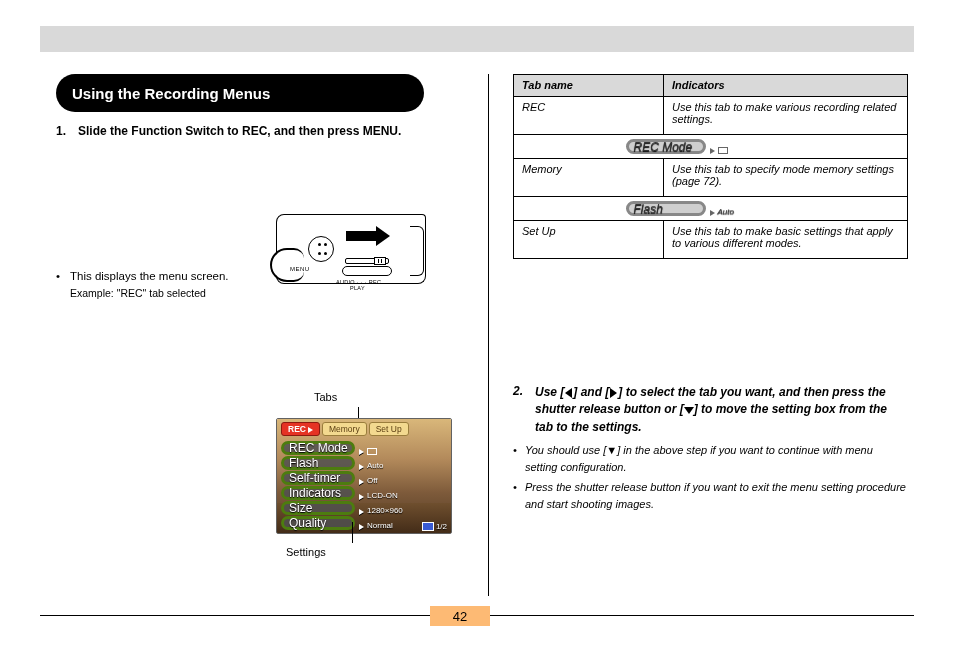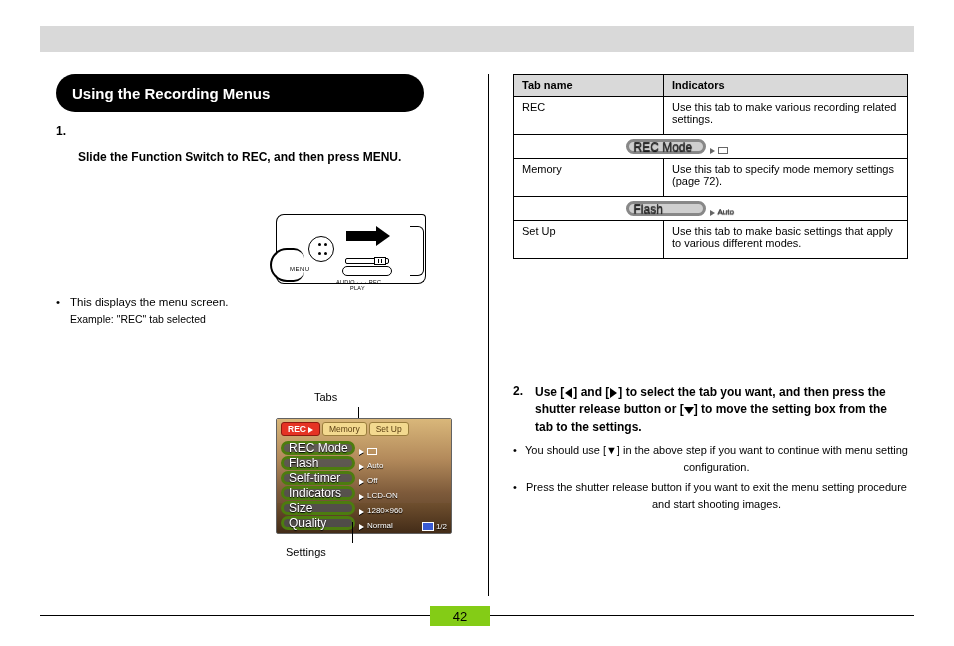--- a/index.html
+++ b/index.html
@@ -3,27 +3,27 @@
 <meta charset="utf-8">
 <style>
   * { box-sizing: border-box; margin: 0; padding: 0; }
   html, body { width: 954px; height: 646px; font-family: Arial, Helvetica, sans-serif; background: #fff; color: #000; }
   .page { position: relative; width: 954px; height: 646px; padding: 0 40px; }
   .top-bar { position: absolute; left: 40px; right: 40px; top: 26px; height: 26px; background: #d9d9d9; }
   .columns { position: absolute; top: 74px; left: 56px; right: 40px; bottom: 50px; display: flex; }
   .col-left { width: 420px; position: relative; }
   .col-divider { width: 0; border-left: 1px solid #000; margin: 0 24px 0 12px; height: 100%; }
   .col-divider:after { content: ""; position: absolute; }
-  .col-right { flex: 1; position: relative; }
+  .col-right { flex: 1; position: relative; font-style: italic; }
 
   .section-pill { width: 368px; height: 38px; background: #000; border-radius: 19px; color: #fff; display: flex; align-items: center; padding-left: 16px; font-weight: bold; font-size: 15px; }
   .intro { margin-top: 14px; width: 368px; font-size: 11.5px; line-height: 1.5; }
   .step-1 { margin-top: 12px; width: 368px; font-size: 12px; font-weight: bold; display: flex; }
   .step-1 .num { width: 22px; }
-  .step-1 .txt { flex: 1; margin-top: 26px; }
+  .step-1 .txt { flex: 1; }
   .bullet-indent { width: 368px; margin-top: 6px; font-size: 11.5px; line-height: 1.5; display: flex; }
   .bullet-indent .b { width: 14px; }
   .bullet-indent .t { flex: 1; }
   .example-label { font-size: 10.5px; }
 
   
   .camera { position: absolute; left: 220px; top: 130px; width: 180px; height: 110px; }
   .cam-body-top { position: absolute; left: 0; top: 10px; width: 150px; height: 36px; border: 1.3px solid #000; border-radius: 8px 4px 0 0; border-bottom: none; background: #fff; }
   .cam-body-bot { position: absolute; left: 0; top: 46px; width: 150px; height: 34px; border: 1.3px solid #000; border-radius: 0 0 8px 8px; border-top: none; background: #fff; }
   .lens-ring { position: absolute; left: -6px; top: 44px; width: 34px; height: 34px; border: 2px solid #000; border-radius: 50% 30% 30% 50%; border-right: none; background: #fff; }
@@ -79,23 +79,23 @@
   .step-2 { position: absolute; left: 0; top: 310px; width: 395px; font-size: 12px; font-weight: bold; display: flex; }
   .step-2 .num { width: 22px; }
   .step-2 .txt { flex: 1; line-height: 1.45; }
   .step-2 .tri3 { display: inline-block; width: 0; height: 0; vertical-align: middle; margin: 0 1px; }
   .tri-left { border-right: 7px solid #000; border-top: 5px solid transparent; border-bottom: 5px solid transparent; }
   .tri-right { border-left: 7px solid #000; border-top: 5px solid transparent; border-bottom: 5px solid transparent; }
 
   .note-block { position: absolute; left: 0; top: 364px; width: 395px; font-size: 11px; line-height: 1.5; }
   .note-item { display: flex; margin-top: 4px; }
   .note-item .b { width: 12px; }
-  .note-item .t { flex: 1; text-align: center; }
-
-  .page-num-band { position: absolute; left: 430px; bottom: 20px; width: 60px; height: 20px; background: #84cc16; display: flex; align-items: center; justify-content: center; font-size: 13px; }
+  .note-item .t { flex: 1; }
+
+  .page-num-band { position: absolute; left: 430px; bottom: 20px; width: 60px; height: 20px; background: #fdba74; display: flex; align-items: center; justify-content: center; font-size: 13px; }
   .bottom-rule { position: absolute; left: 40px; right: 40px; bottom: 30px; height: 1px; background: #000; }
 
   .icon-single { display:inline-block; width:10px; height:7px; border:1px solid #fff; vertical-align:middle; }
 </style>
 </head>
 <body>
 
 <div class="page">
 
   <div class="top-bar"></div>

